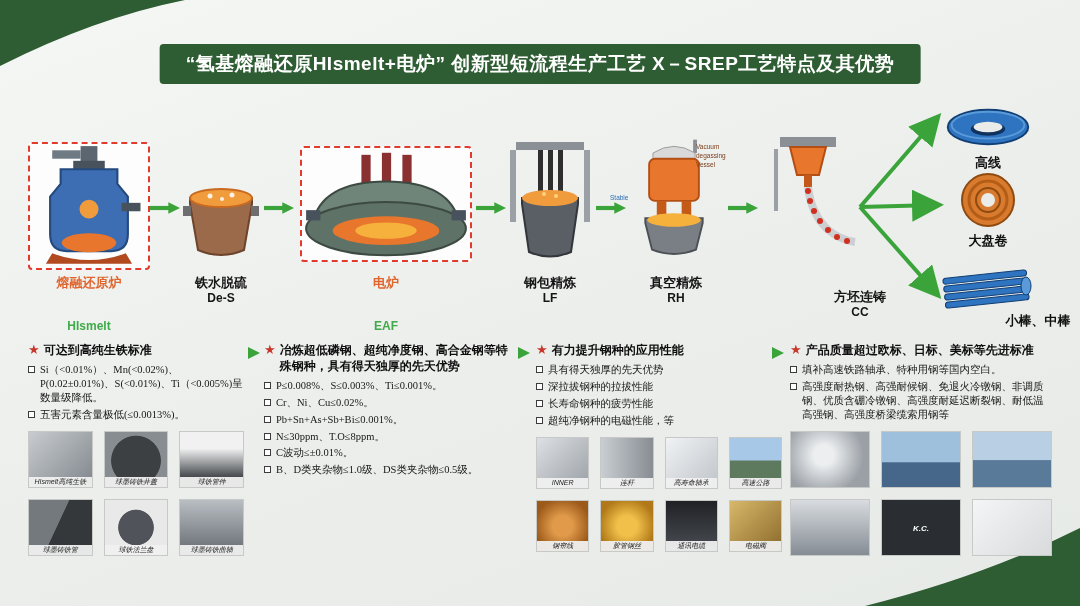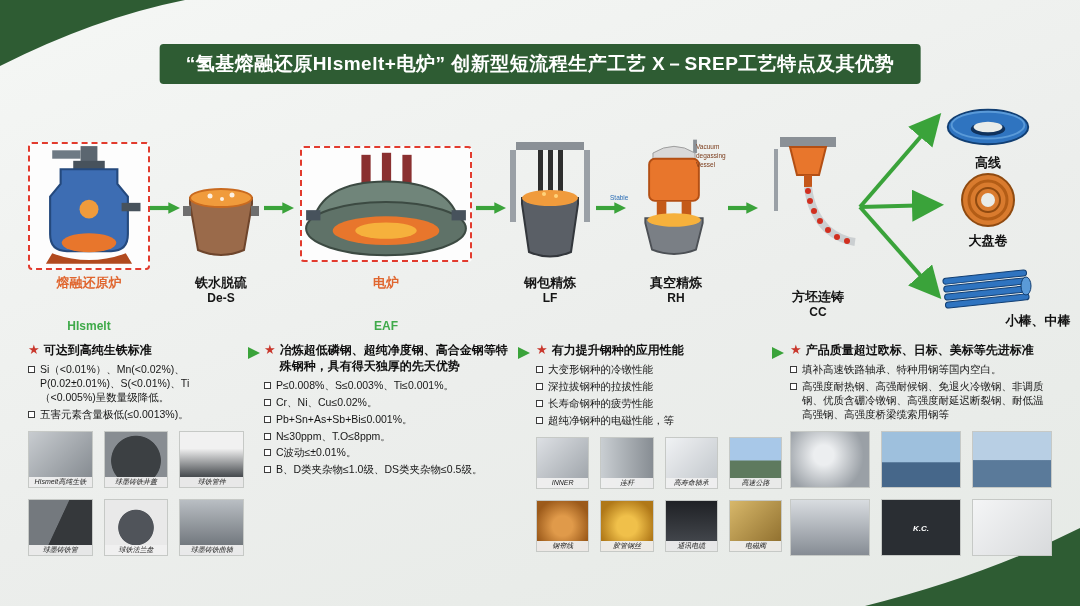--- a/index.html
+++ b/index.html
@@ -33,21 +33,21 @@
   .rh-ann { position:absolute; font-size:6.5px; line-height:9px; color:#7a3b1a; }
   .rh-stable { position:absolute; font-size:6.5px; color:#2a6db5; }
 
   .col { position:absolute; top:342px; }
   .colhead { display:flex; gap:4px; align-items:flex-start; }
   .star { color:#c9372c; font-size:13px; line-height:16px; }
   .ct { font-weight:700; font-size:12px; line-height:16px; color:#0e0e0e; }
   .items { margin-top:5px; display:flex; flex-direction:column; gap:3px; }
   .item { display:flex; gap:5px; }
   .sq { flex:0 0 auto; width:7px; height:7px; border:1.3px solid #3c3c3c; margin-top:3px; background:#fff; }
-  .itx { font-size:10.5px; line-height:1.32; color:#161616; }
+  .itx { font-size:10.5px; line-height:1.32; color:#161616;font-family:Liberation Serif, serif; }
 
   .divider-arrow { position:absolute; top:346px; width:16px; height:14px; }
   .divider-arrow svg { display:block; width:100%; height:100%; }
 
   .grid { display:grid; gap:11px; margin-top:10px;font-style:italic; }
   .g3 { grid-template-columns:repeat(3,1fr); }
   .g4 { grid-template-columns:repeat(4,1fr); }
   .thumb { position:relative; height:57px; border:1px solid #c6c9c6; background:#9aa0a6; overflow:hidden; }
   .g4 .thumb { height:52px; }
   .cap { position:absolute; left:0; right:0; bottom:0; background:rgba(240,240,240,.95);
@@ -228,21 +228,21 @@
         <circle cx="42" cy="58" r="3"></circle>
           <circle cx="44" cy="68" r="3"></circle>
           <circle cx="48" cy="78" r="3"></circle>
         <circle cx="54" cy="88" r="3"></circle>
           <circle cx="62" cy="97" r="3"></circle>
           <circle cx="71" cy="104" r="3"></circle>
         <circle cx="81" cy="108" r="3"></circle>
       </g>
     </svg>
   </div>
-  <div class="flabel" style="left:770px;top:288px;width:96px">
+  <div class="flabel" style="left:812px;top:288px;width:96px">
     <div class="cn">方坯连铸</div>
     <div class="en">CC</div>
   </div>
 
   <div class="equip" style="left:856px;top:95px;width:95px;height:215px">
     <svg viewBox="0 0 95 215">
       <defs>
         <marker id="ah" markerWidth="8" markerHeight="8" refX="6" refY="4" orient="auto">
           <path d="M0 0 L8 4 L0 8 Z" fill="#3aa33a"></path>
         </marker>
@@ -373,21 +373,21 @@
   </div>
 
   <div class="col" style="left:536px;width:246px">
     <div class="colhead">
       <span class="star">★</span>
       <span class="ct">有力提升钢种的应用性能</span>
     </div>
     <div class="items">
       <div class="item">
         <span class="sq"></span>
-        <span class="itx">大变形钢种的冷镦性能</span>
+        <span class="itx">具有得天独厚的先天优势</span>
       </div>
       <div class="item">
         <span class="sq"></span>
         <span class="itx">深拉拔钢种的拉拔性能</span>
       </div>
       <div class="item">
         <span class="sq"></span>
         <span class="itx">长寿命钢种的疲劳性能</span>
       </div>
       <div class="item">

